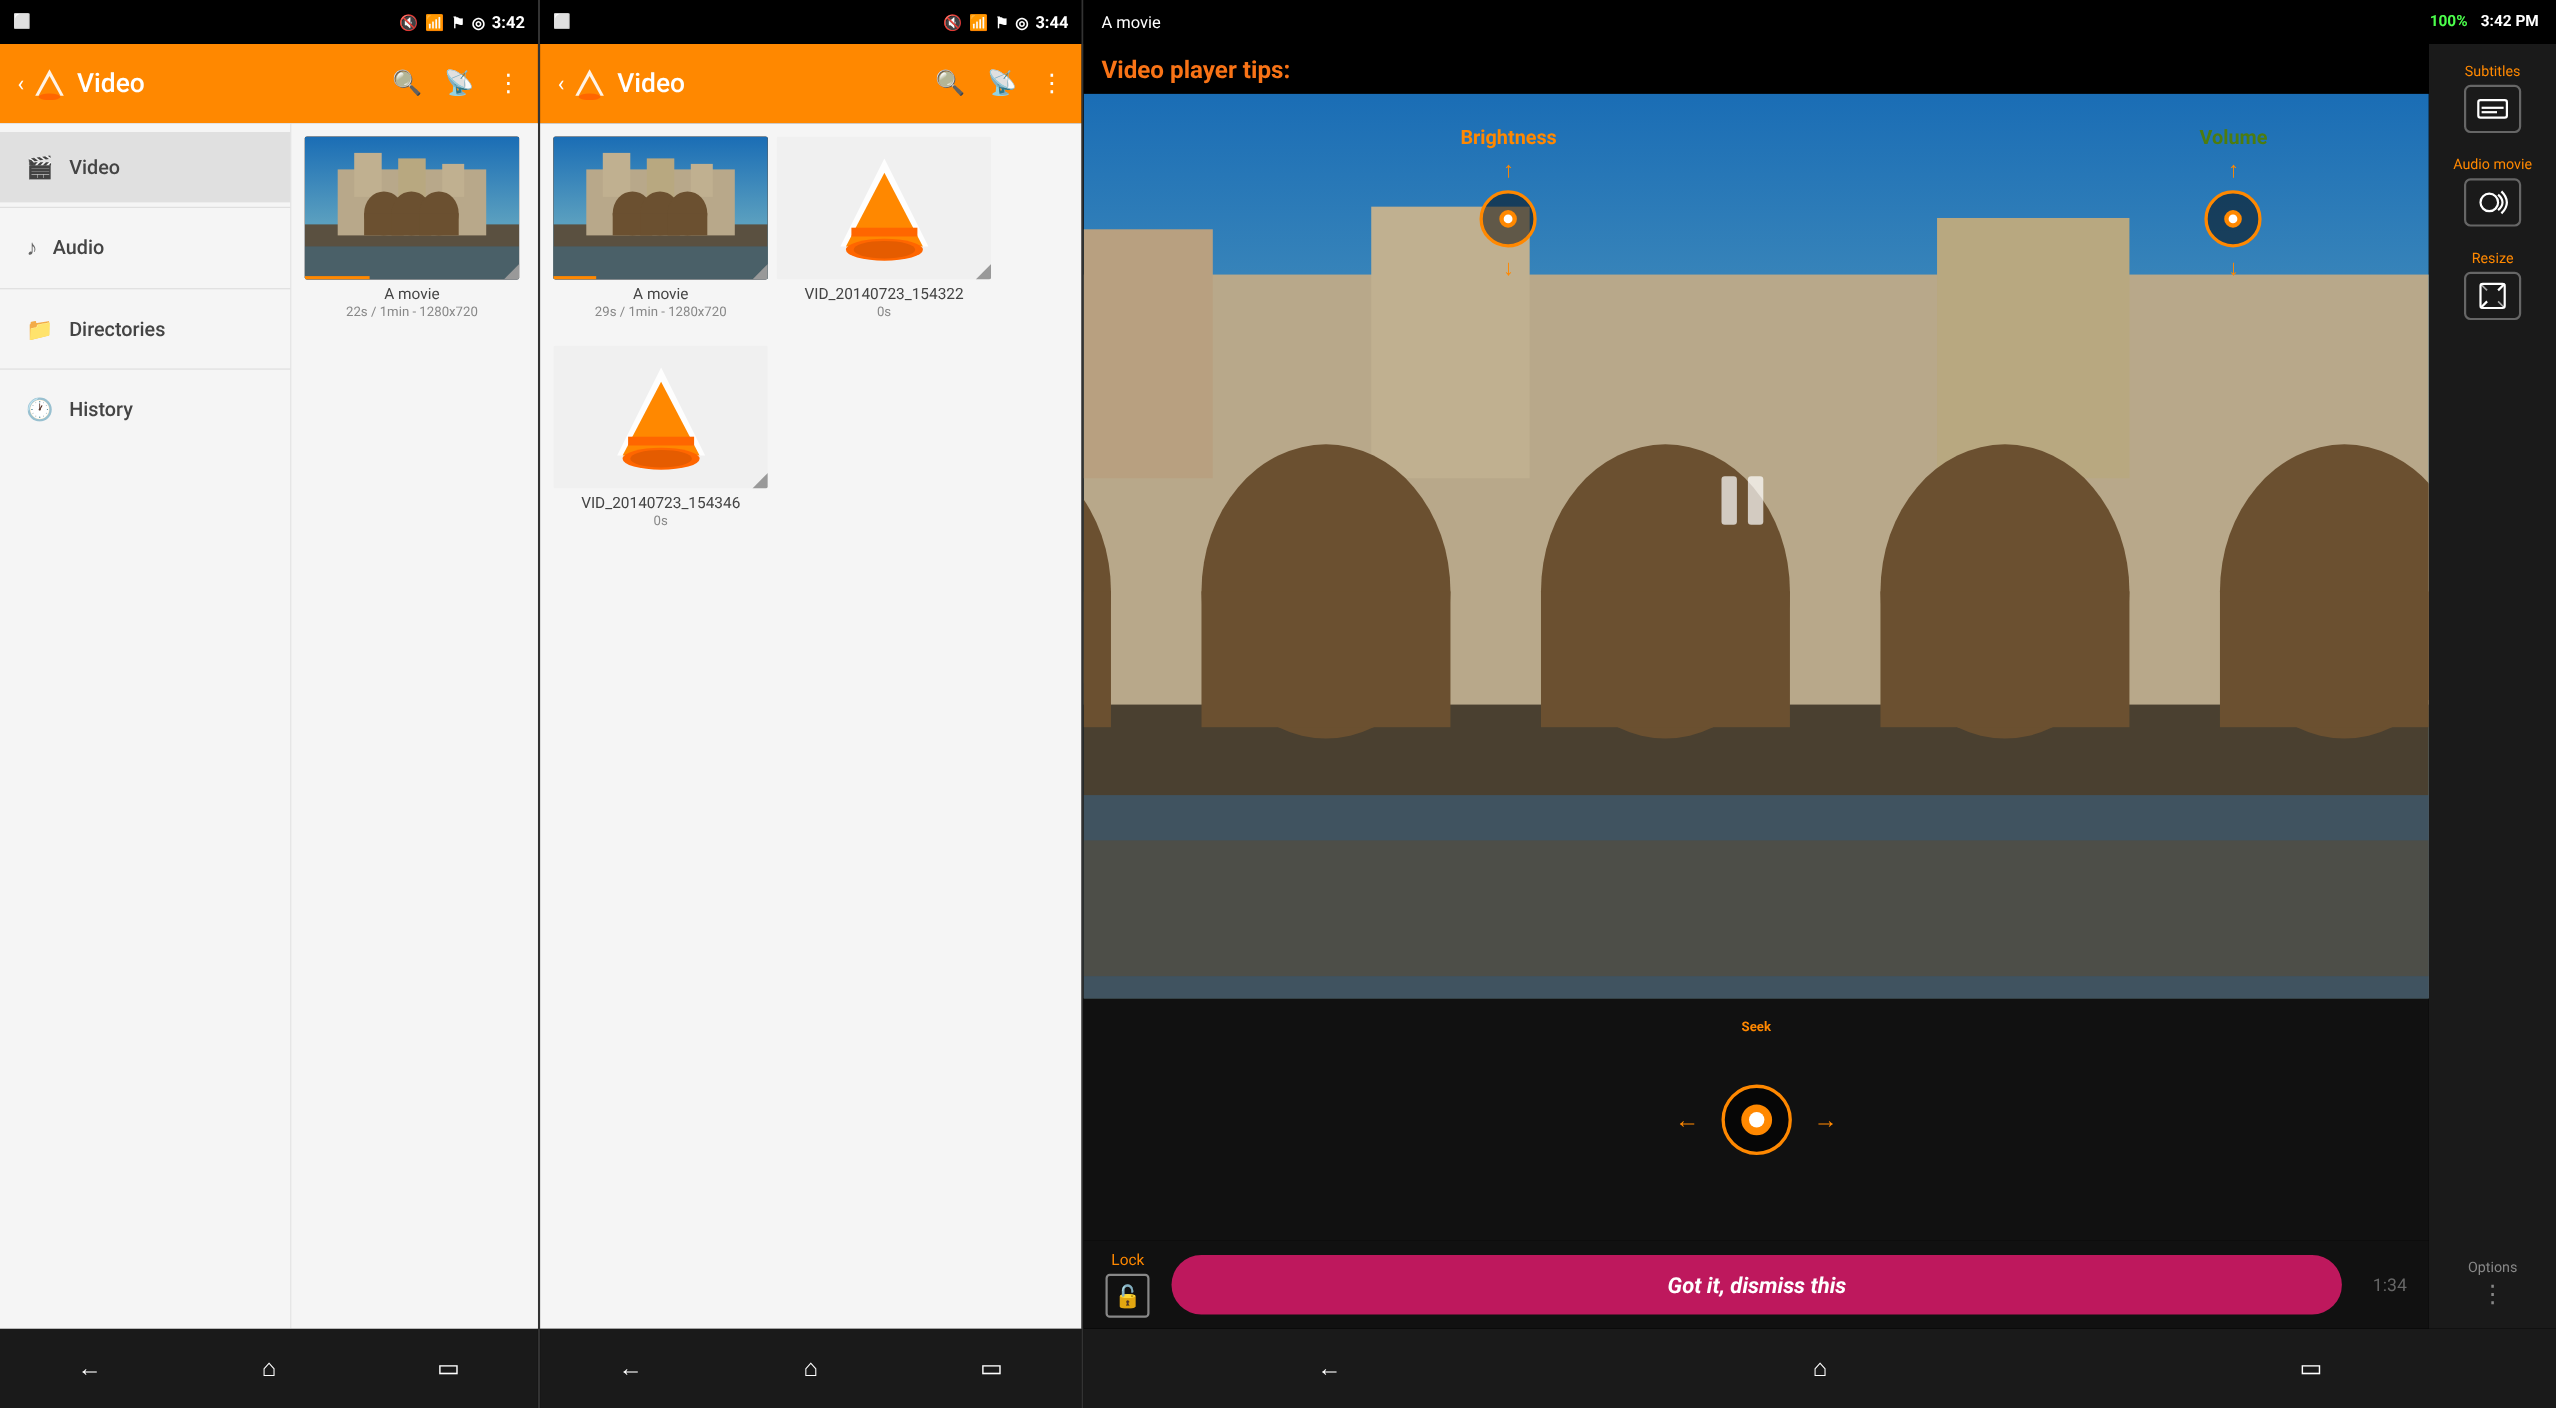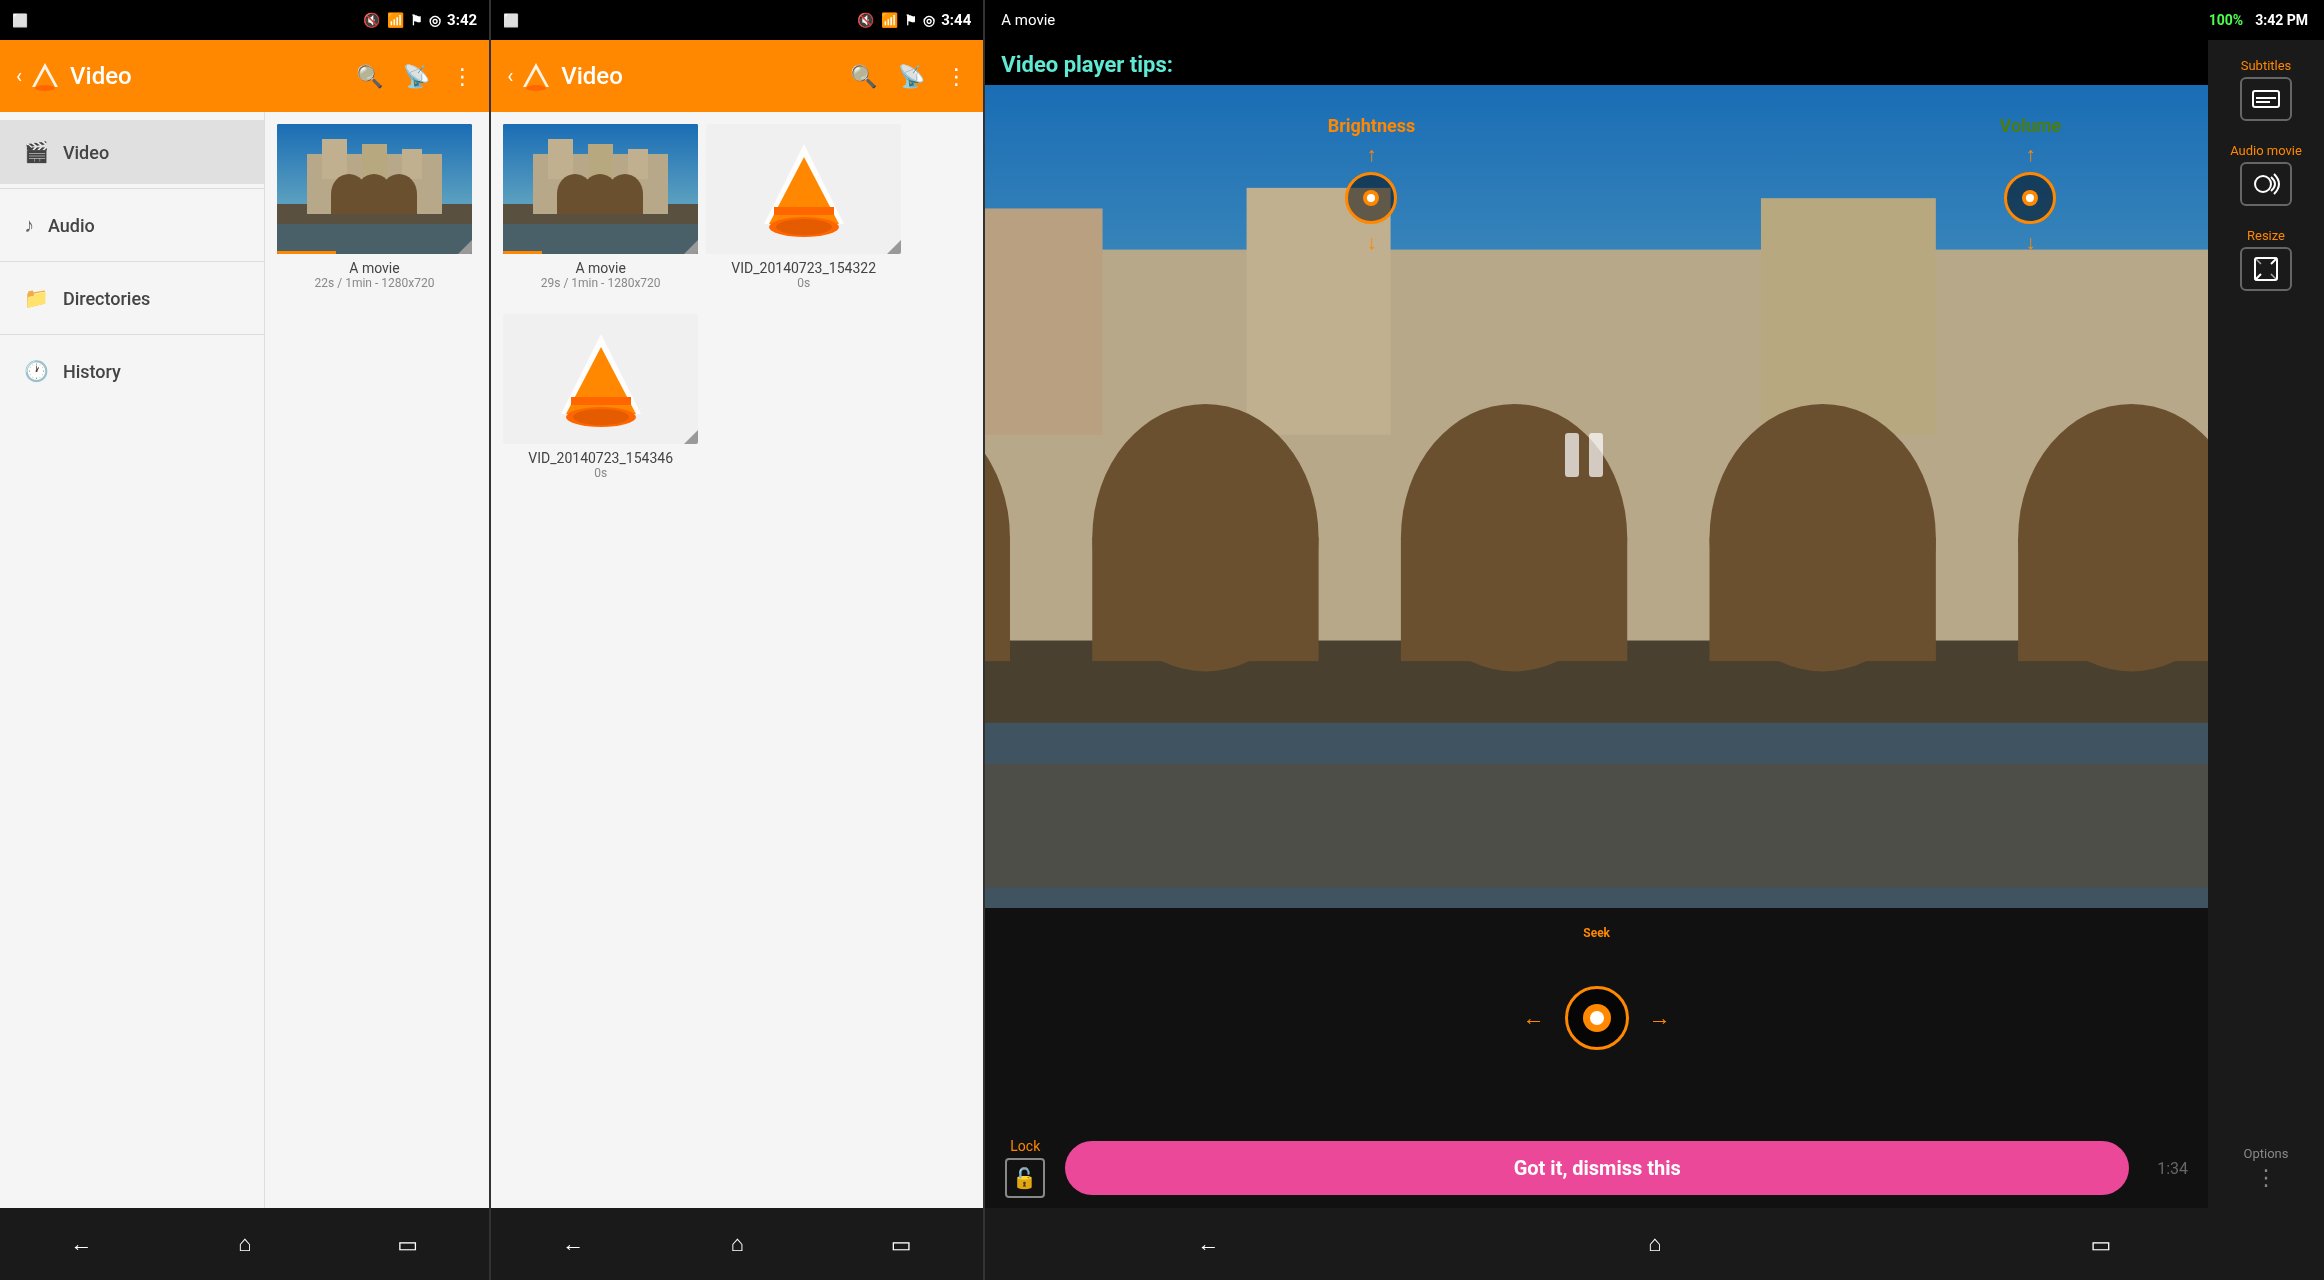--- a/index.html
+++ b/index.html
@@ -212,21 +212,21 @@
 
     .player-main {
       flex: 1;
       background: #000;
       display: flex;
       flex-direction: column;
       position: relative;
     }
 
     .player-tips-title {
-      color: #5eead4;
+      color: #f97316;
       font-size: 22px;
       font-weight: bold;
       padding: 12px 16px 8px;
     }
 
     .player-video-area {
       flex: 1;
       position: relative;
       overflow: hidden;
     }
@@ -342,30 +342,31 @@
       border: 2px solid #888;
       border-radius: 4px;
       display: flex;
       align-items: center;
       justify-content: center;
       color: #888;
       font-size: 20px;
     }
     .dismiss-btn {
       flex: 1;
-      background: #ec4899;
+      background: #be185d;
       border-radius: 32px;
       height: 54px;
       display: flex;
       align-items: center;
       justify-content: center;
       color: #fff;
       font-size: 20px;
       font-weight: bold;
       cursor: pointer;
+      font-style: italic;
     }
     .time-display {
       color: #666;
       font-size: 16px;
       margin-left: 8px;
     }
 
     
     .player-side-panel {
       width: 116px;

